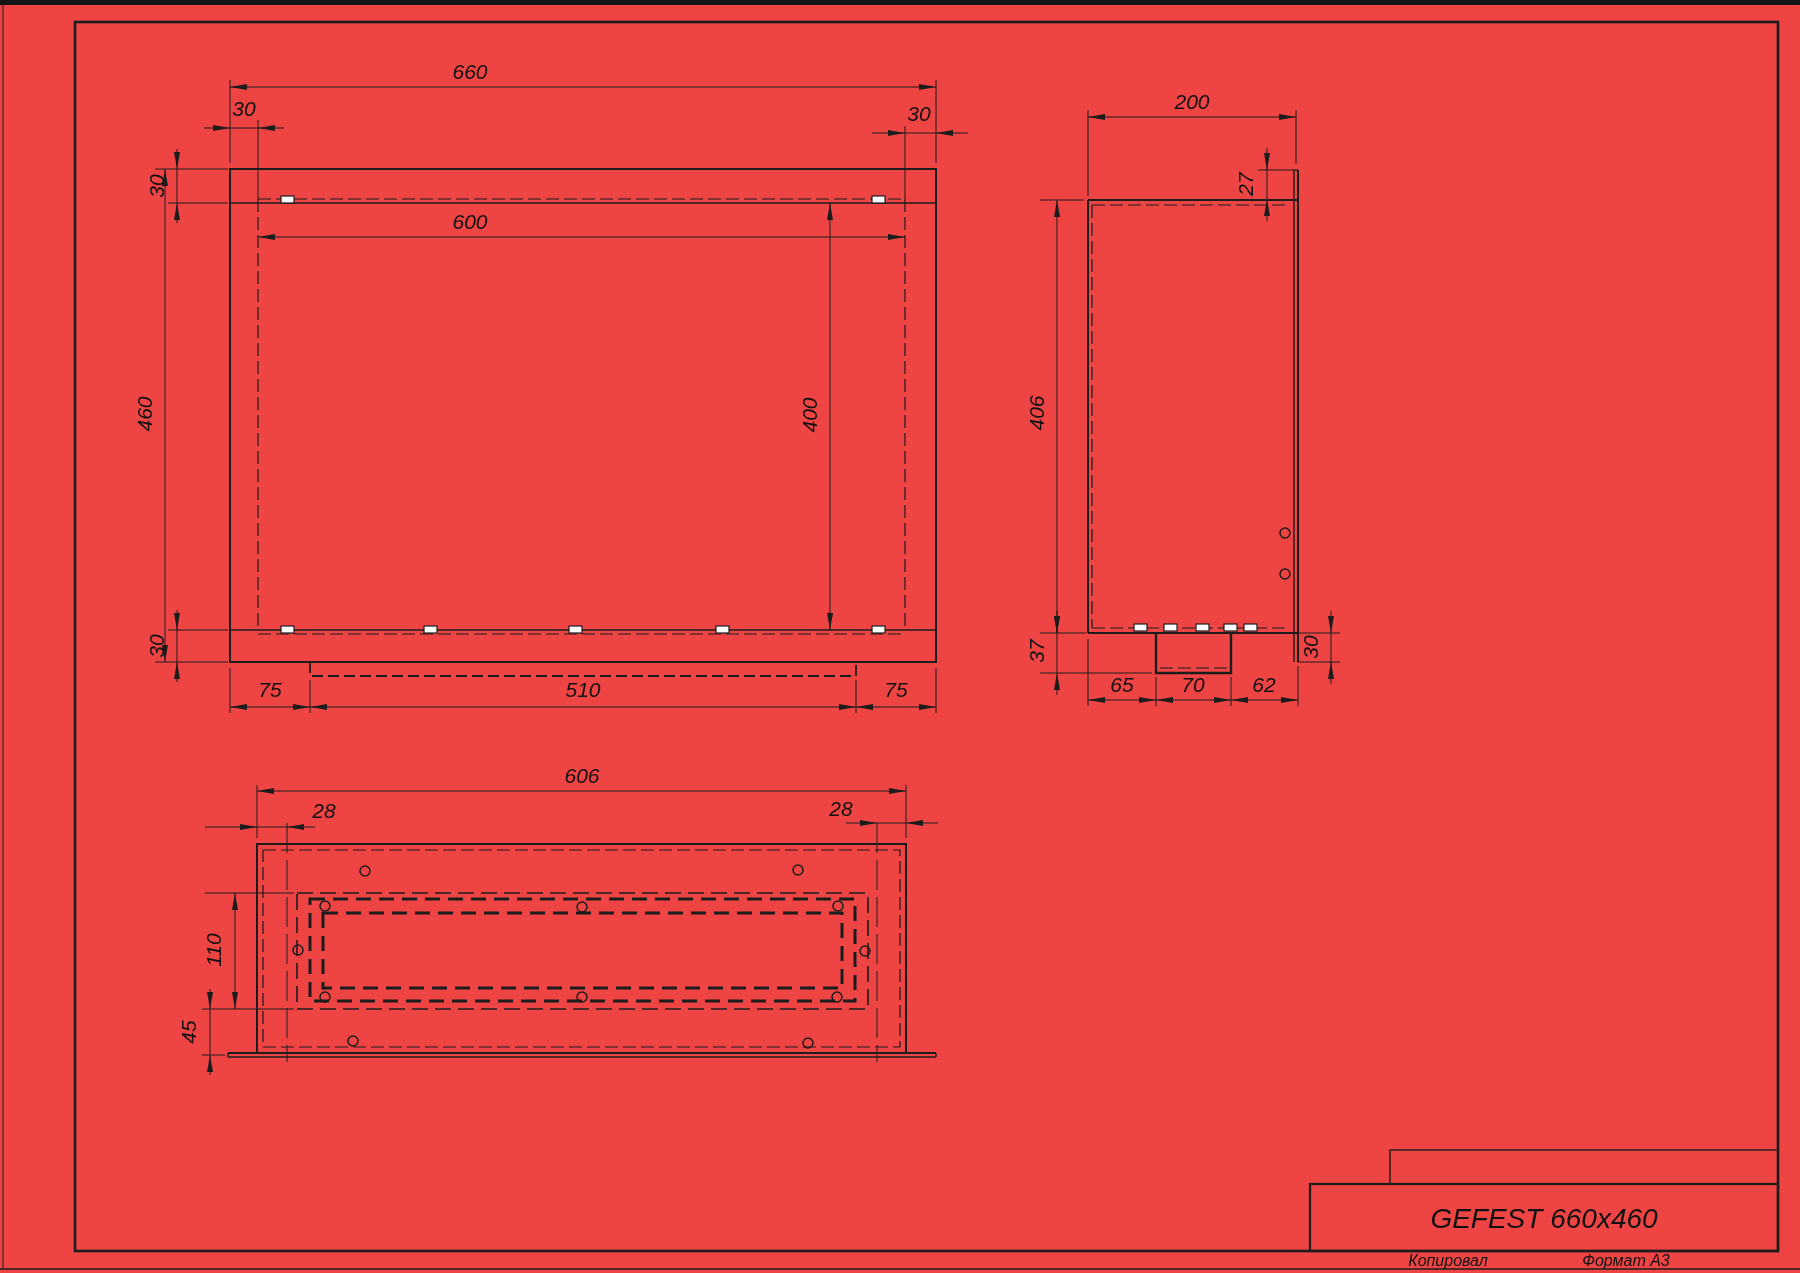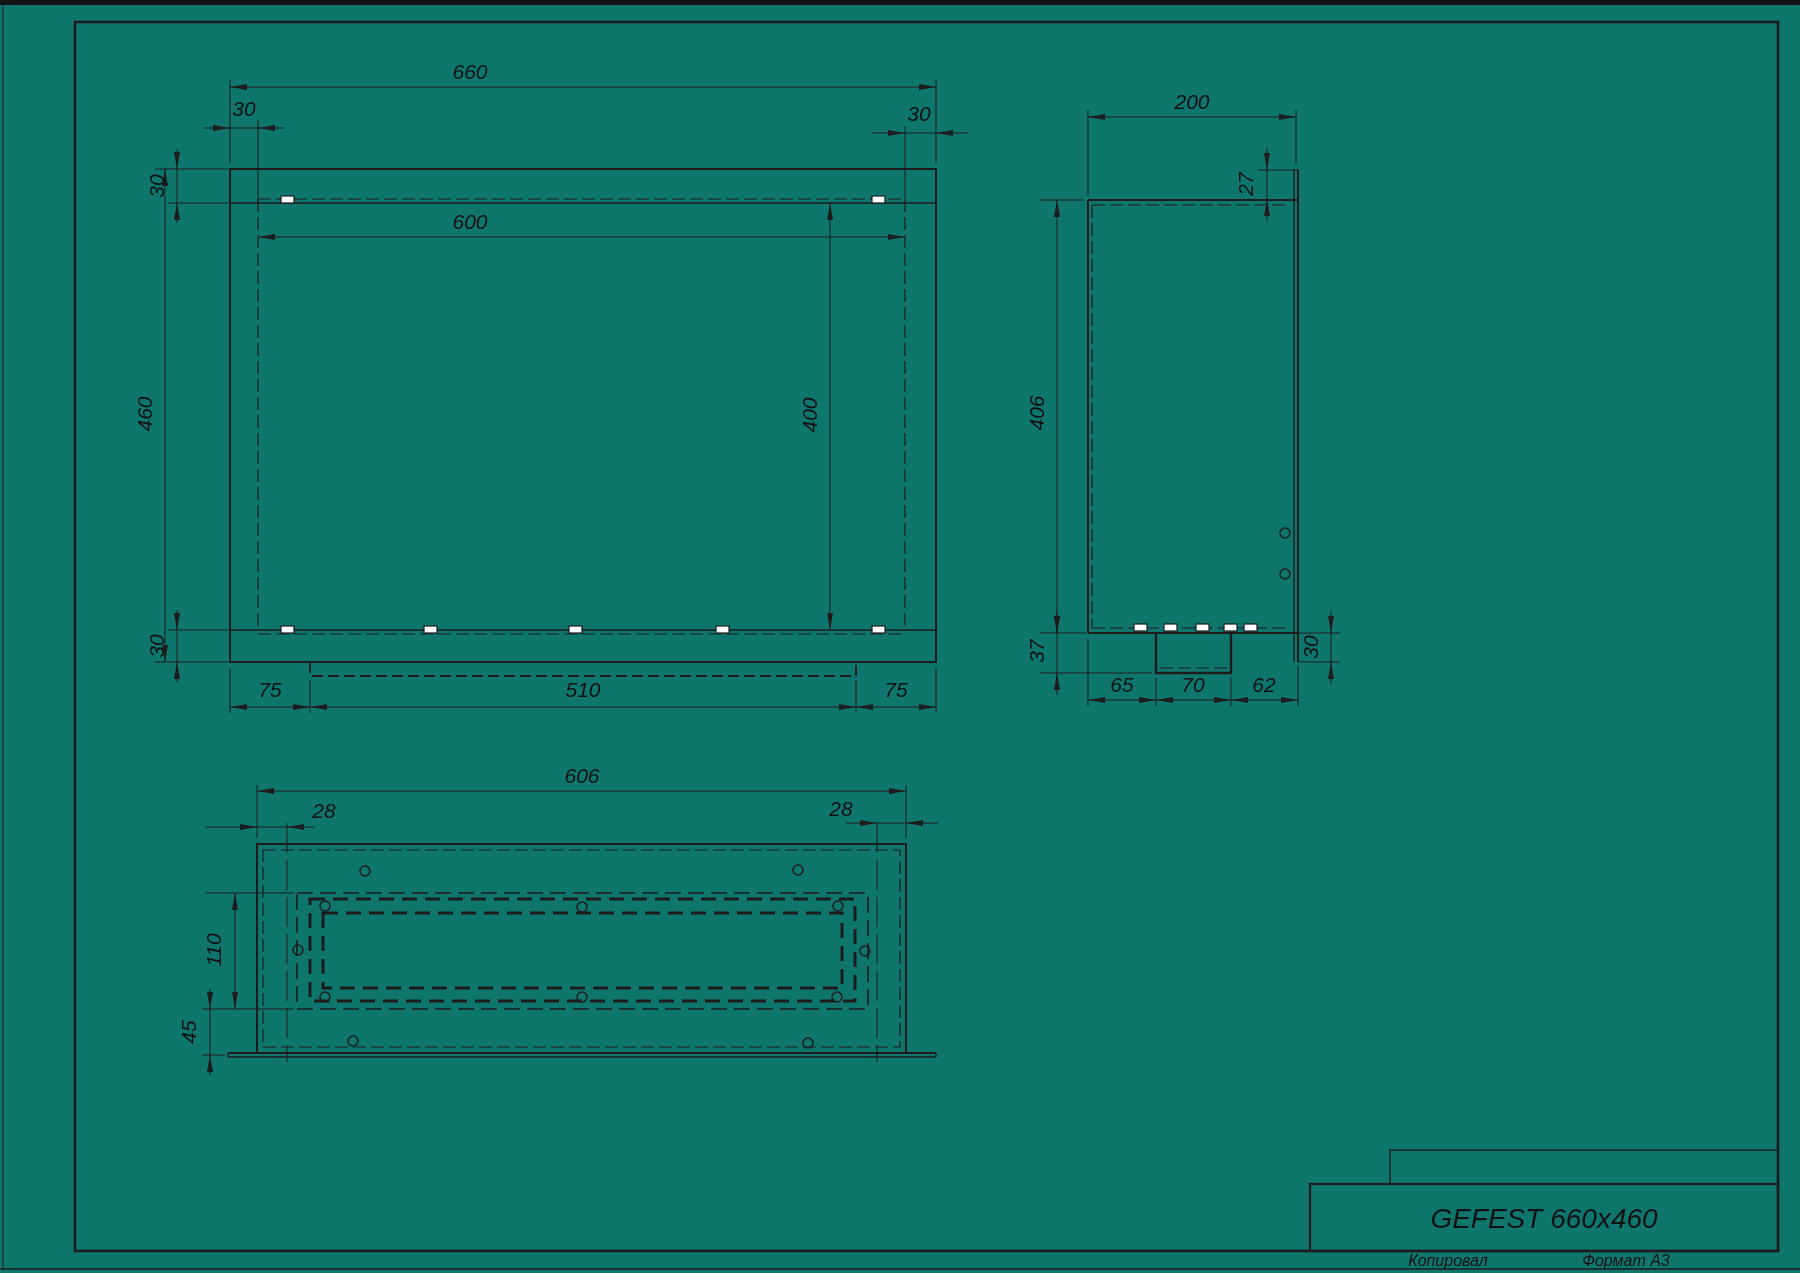--- a/index.html
+++ b/index.html
@@ -1,16 +1,16 @@
 <!DOCTYPE html>
 <html><head>
 <meta charset="utf-8">
 <style>
   html,body{margin:0;padding:0;background:#fff;}
-  #sheet{width:1800px;height:1273px;position:relative;background:#0f766e;overflow:hidden;}
+  #sheet{width:1800px;height:1273px;position:relative;background:#ef4444;overflow:hidden;}
   svg{display:block;}
   .ln0{stroke:#1c1c1c;stroke-width:1;fill:none;}
   .ln1{stroke:#1c1c1c;stroke-width:1.4;fill:none;}
   .ln2{stroke:#1c1c1c;stroke-width:2;fill:none;}
   .ln3{stroke:#1c1c1c;stroke-width:2.4;fill:none;}
   .dash{stroke:#1c1c1c;stroke-width:1.2;fill:none;stroke-dasharray:13,5;}
   .dash2{stroke:#1c1c1c;stroke-width:1.8;fill:none;stroke-dasharray:11,5;}
   .dashdot{stroke:#1c1c1c;stroke-width:1;fill:none;stroke-dasharray:30,7;}
   .dmed{stroke:#1c1c1c;stroke-width:1.6;fill:none;stroke-dasharray:16,7;}
   .dthick{stroke:#1c1c1c;stroke-width:3;fill:none;stroke-dasharray:15,8;}

